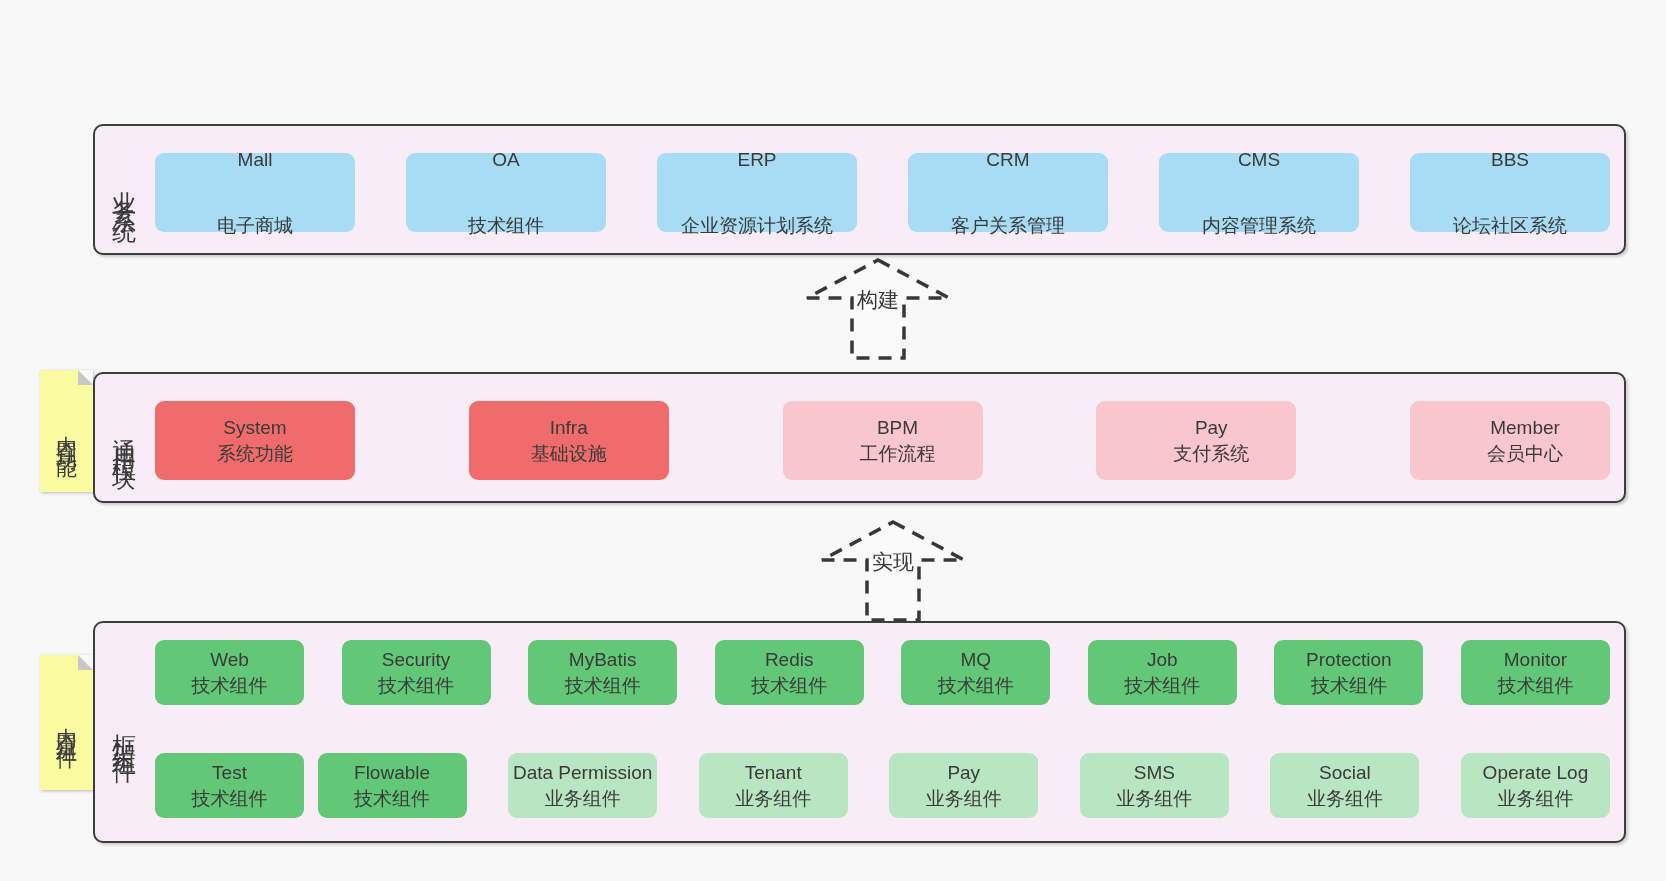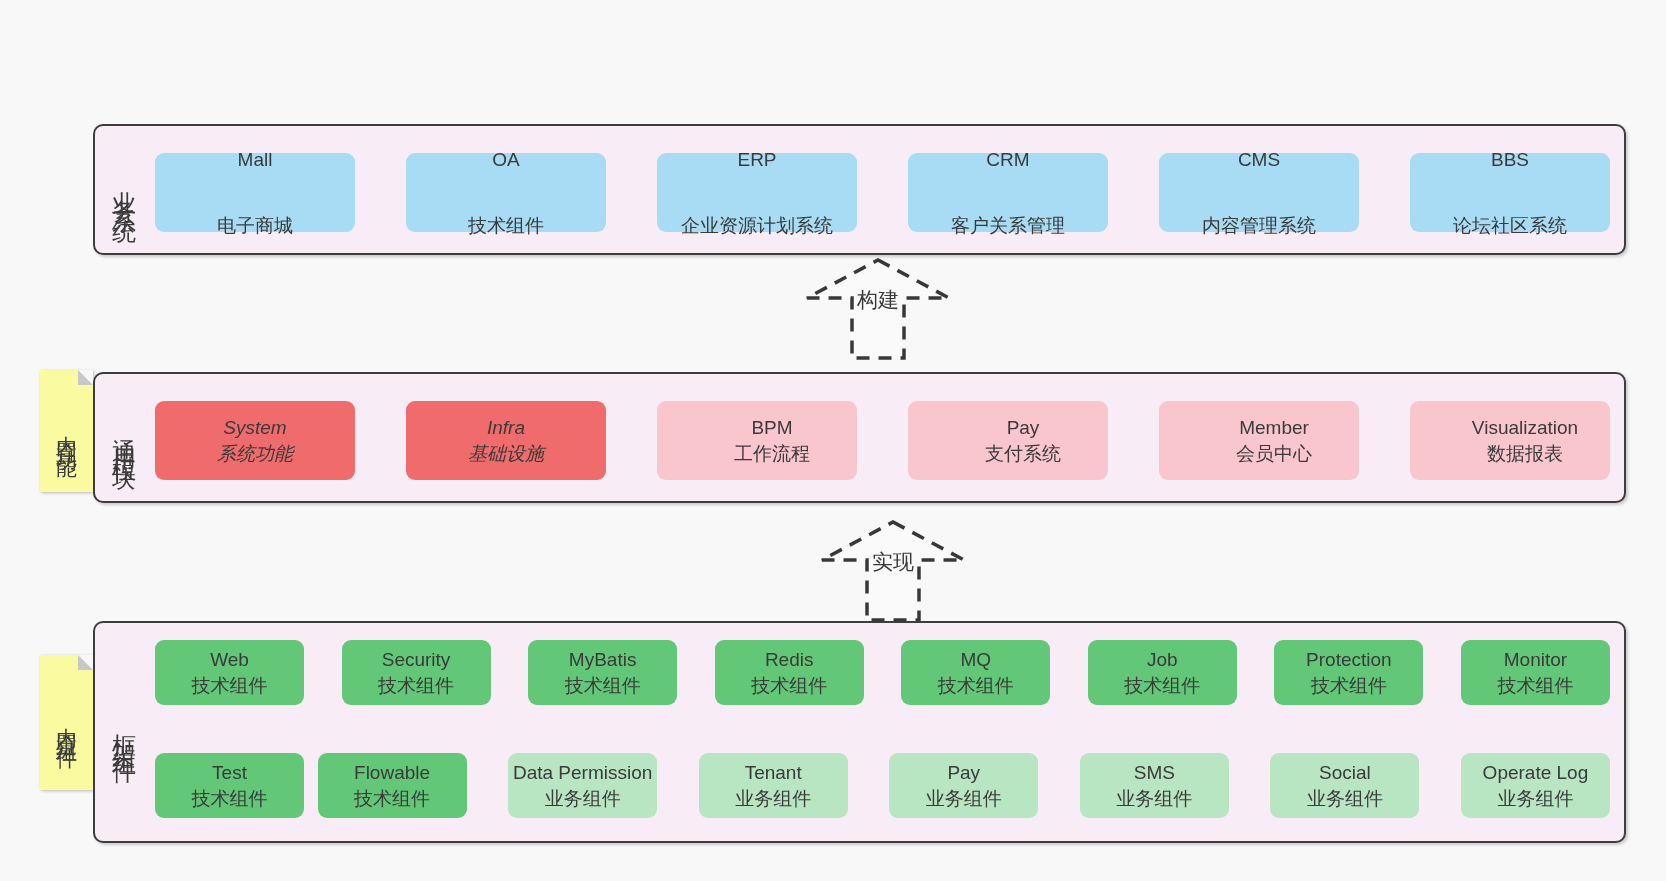--- a/index.html
+++ b/index.html
@@ -26,21 +26,21 @@
   .boxes{position:absolute;left:60px;right:14px;display:flex;justify-content:space-between;}
   .boxes.six{top:27px;}
   .row1{top:17px;}
   .row2{top:130px;}
 
   .box{display:flex;flex-direction:column;align-items:center;justify-content:center;
        border-radius:9px;text-align:center;font-size:19px;line-height:26px;padding:2px 4px;}
   .boxes.six .box{width:200px;height:79px;}
   .boxes.eight .box{width:149px;height:65px;}
   .box.blue{background:var(--blue);gap:40px;}
-  .box.red{background:var(--red);font-style:italic;}
+  .box.red{background:var(--red);}
   .box.pink{background:var(--pink);padding-left:34px;}
   .box.gdark{background:var(--green_dark);}
   .box.glight{background:var(--green_light);margin-left:28px;}
 
   .sticky{position:absolute;left:40px;width:53px;background:var(--yellow);
           box-shadow:1px 1px 3px rgba(0,0,0,0.25);}
   .sticky-mid{top:370px;height:122px;}
   .sticky-bot{top:655px;height:135px;}
   .sticky .fold{position:absolute;top:0;right:0;width:0;height:0;border-style:solid;
           border-width:0 15px 15px 0;
@@ -119,24 +119,20 @@
         <div>工作流程</div>
       </div>
       <div class="box pink">
         <div>Pay</div>
         <div>支付系统</div>
       </div>
       <div class="box pink">
         <div>Member</div>
         <div>会员中心</div>
       </div>
-      <div class="box pink">
-        <div>Visualization</div>
-        <div>数据报表</div>
-      </div>
     </div>
   </section>
 
   <div class="arrow arrow2">
     <svg viewBox="0 0 150 106">
       <polygon points="75,4 146,42 101,42 101,102 49,102 49,42 4,42" fill="var(--arrow_fill)" stroke="var(--arrow)" stroke-width="3.5" stroke-dasharray="13 9"></polygon>
     </svg>
     <div class="arrow-label">实现</div>
   </div>
 

